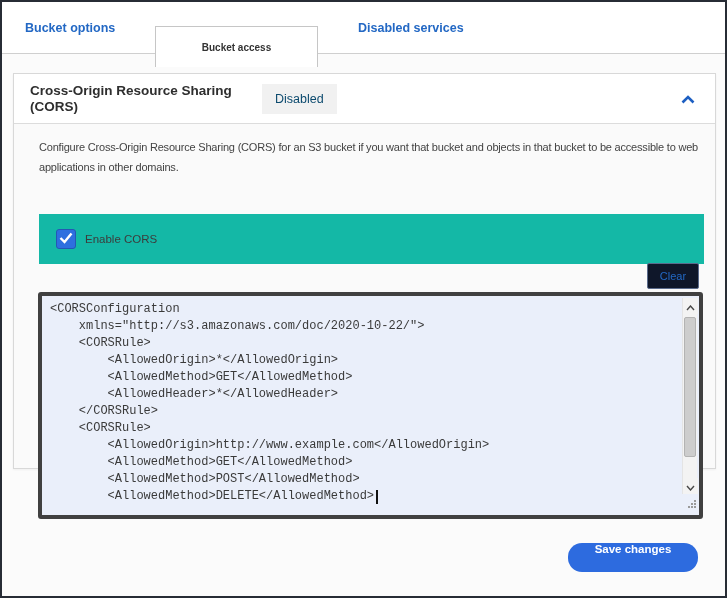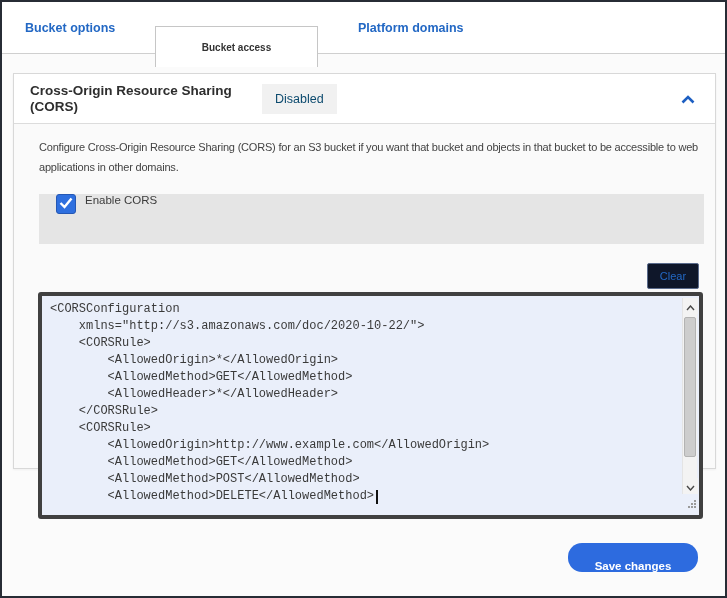--- a/index.html
+++ b/index.html
@@ -48,22 +48,22 @@
     font-size:12.5px; padding:8px 13px;
   }
   .collapse-btn { margin-left:auto; margin-right:4px; cursor:pointer; display:flex; }
 
   .panel-desc {
     position:absolute; left:25px; top:63px; width:660px;
     font-size:11px; letter-spacing:-0.2px; line-height:20px; color:#434343;
   }
 
   .enable-strip {
-    position:absolute; left:25px; top:120px; width:665px; height:50px;
-    background:#e5e5e5; display:flex; padding-left:17px;
+    position:absolute; left:25px; top:140px; width:665px; height:50px;
+    background:#14b8a6; display:flex; align-items:center; padding-left:17px;
   }
   .checkbox {
     width:20px; height:20px; background:#2e6fdf; border:1px solid #2457b4;
     border-radius:3px; display:flex; align-items:center; justify-content:center;
     cursor:pointer; flex:none;
   }
   .checkbox-label { margin-left:9px; font-size:11.5px; color:#3c3c3c; }
 
   .clear-btn {
     position:absolute; top:189px; right:16px; width:52px; height:26px;
@@ -100,38 +100,38 @@
   .sb-thumb {
     position:absolute; left:1px; top:19px; width:12px; height:140px;
     background:#cdcdcd; border:1px solid #b3b3b3; border-radius:2px; cursor:pointer;
   }
   .resize-grip { position:absolute; right:3px; bottom:3px; cursor:nwse-resize; }
 
   .save-btn {
     position:absolute; top:469px; right:17px; width:130px; height:29px;
     background:#2d6bdf; border:none; border-radius:14px;
     color:#fff; font-size:11.5px; font-weight:bold;
-    display:flex; align-items:flex-end; justify-content:center; cursor:pointer;
+    display:flex; align-items:flex-start; justify-content:center; cursor:pointer;
     font-family:"Liberation Sans", sans-serif;
   }
 </style>
 </head>
 <body>
 
 <div class="window">
 
   <div class="tabbar">
     <div class="tab-link t-options">
       <span>Bucket options</span>
     </div>
     <div class="tab-active">
       <span>Bucket access</span>
     </div>
     <div class="tab-link t-platform">
-      <span>Platform domains</span>
+      <span>Disabled services</span>
     </div>
   </div>
 
   <div class="panel">
 
     <div class="panel-header">
       <div class="panel-title">Cross-Origin Resource Sharing (CORS)</div>
       <div class="badge">Disabled</div>
       <div class="collapse-btn">
         <span>

